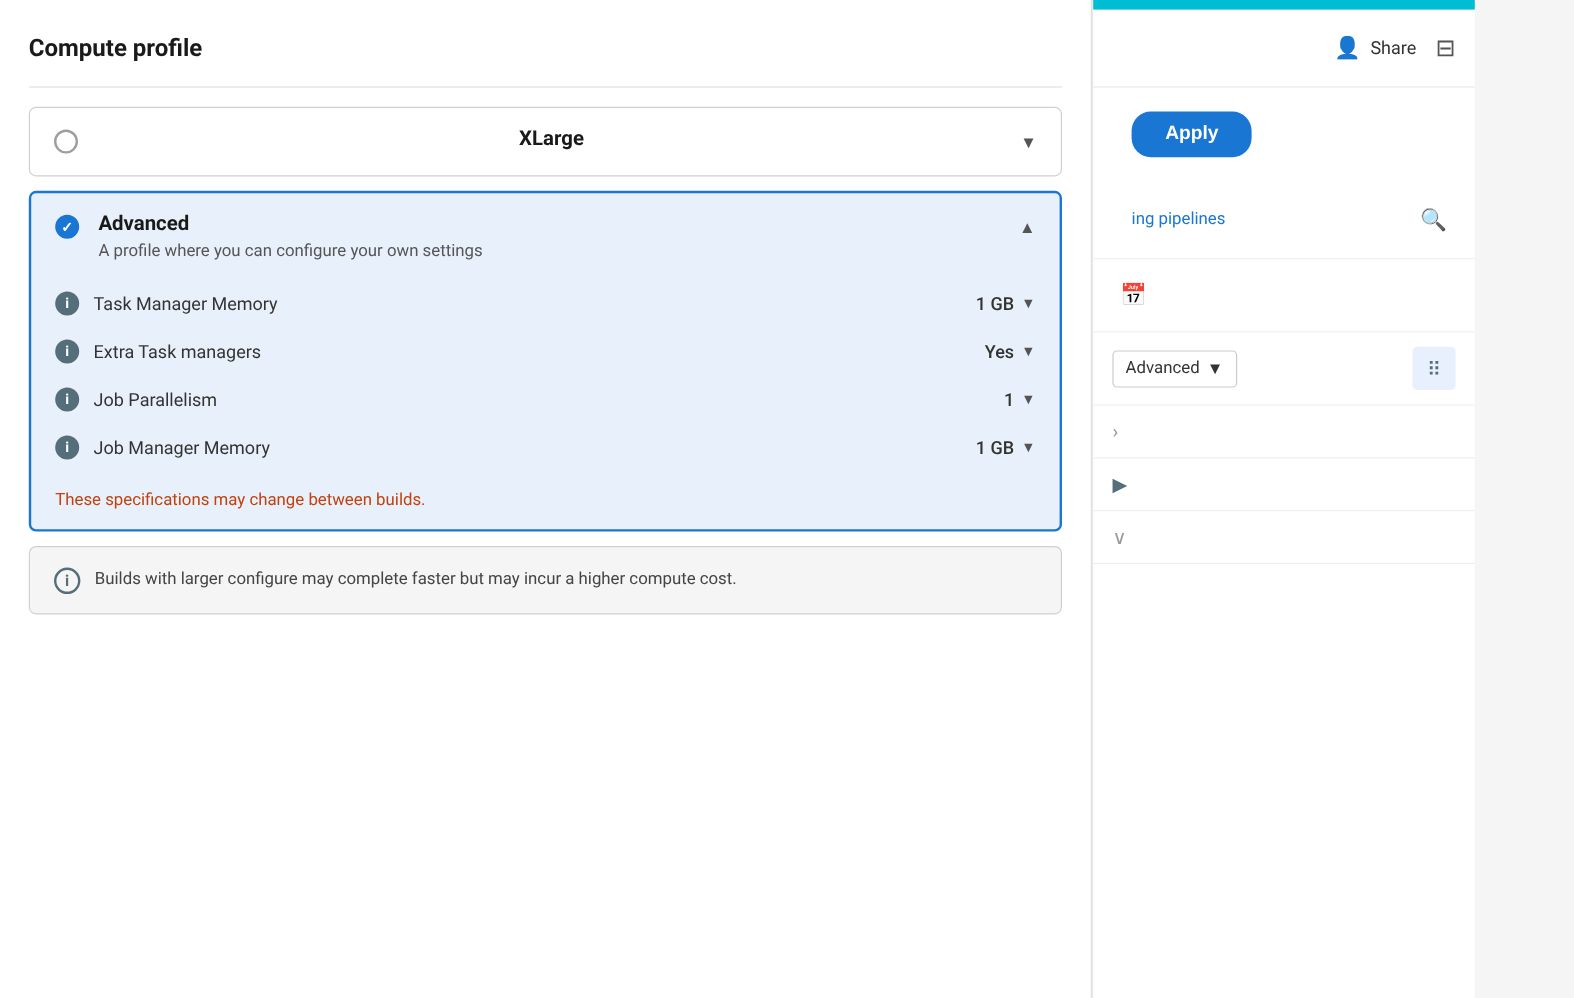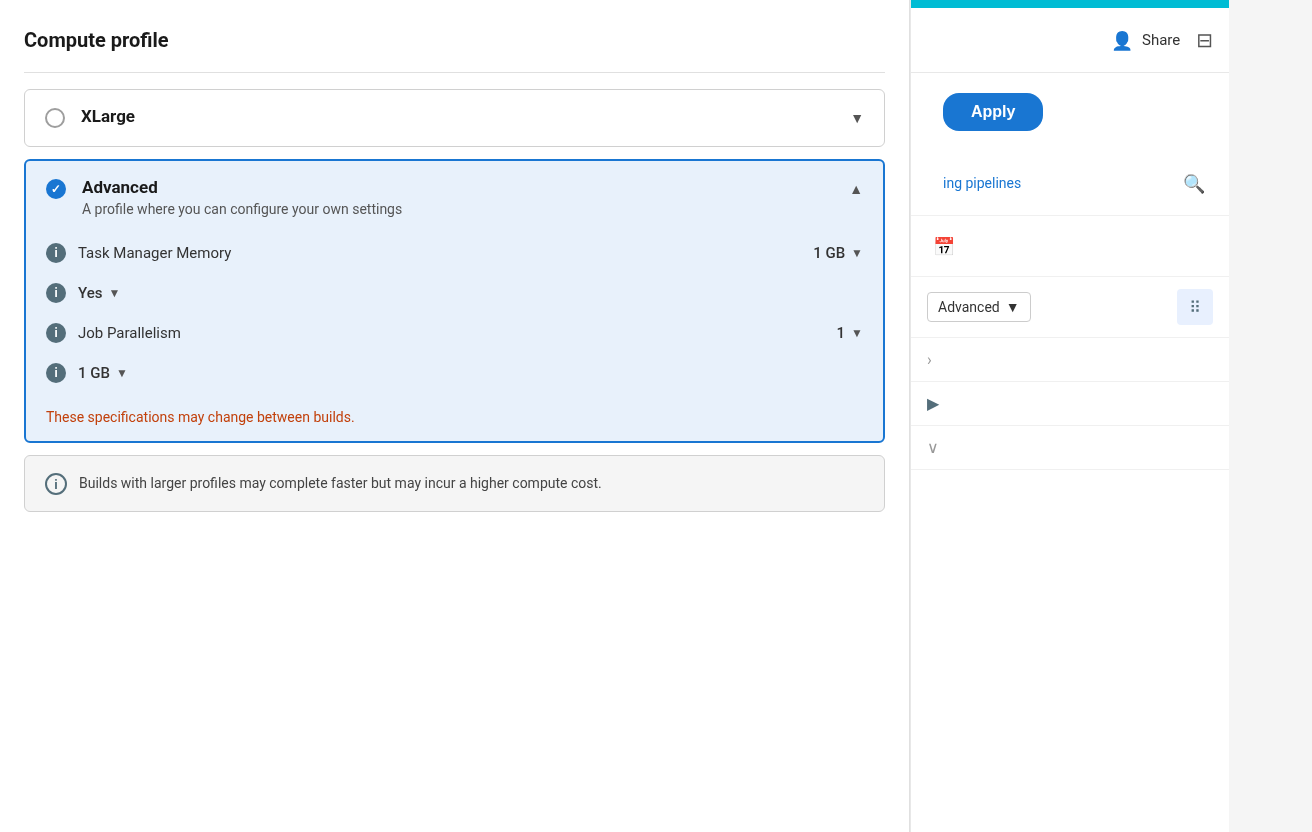--- a/index.html
+++ b/index.html
@@ -37,20 +37,21 @@
     
     .profile-card {
       border: 1px solid #d0d0d0;
       border-radius: 6px;
       padding: 16px 20px;
       margin-bottom: 12px;
       display: flex;
       align-items: flex-start;
       cursor: pointer;
       position: relative;
+      text-align: center;
     }
 
     .radio-btn {
       width: 20px;
       height: 20px;
       border-radius: 50%;
       border: 2px solid #9e9e9e;
       margin-right: 16px;
       margin-top: 2px;
       flex-shrink: 0;
@@ -361,50 +362,52 @@
         <div class="info-icon">i</div>
         <span class="setting-label">Task Manager Memory</span>
         <div class="setting-value">
           <span>1 GB</span>
           <span class="dropdown-arrow">▼</span>
         </div>
       </div>
 
       <div class="setting-row">
         <div class="info-icon">i</div>
+        <span class="setting-label">Extra Task managers</span>
         <div class="setting-value">
           <span>Yes</span>
           <span class="dropdown-arrow">▼</span>
         </div>
       </div>
 
       <div class="setting-row">
         <div class="info-icon">i</div>
         <span class="setting-label">Job Parallelism</span>
         <div class="setting-value">
           <span>1</span>
           <span class="dropdown-arrow">▼</span>
         </div>
       </div>
 
       <div class="setting-row">
         <div class="info-icon">i</div>
+        <span class="setting-label">Job Manager Memory</span>
         <div class="setting-value">
           <span>1 GB</span>
           <span class="dropdown-arrow">▼</span>
         </div>
       </div>
     </div>
 
     <div class="note-text">These specifications may change between builds.</div>
   </div>
 
   <div class="info-box">
     <div class="info-box-icon">i</div>
-    <div class="info-box-text">Builds with larger profiles may complete faster but may incur a higher compute cost.</div>
+    <div class="info-box-text">Builds with larger configure may complete faster but may incur a higher compute cost.</div>
   </div>
 </div>
 
 <div class="right-panel">
   <div class="right-top-bar"></div>
 
   <div class="right-header">
     <div class="share-btn">
       <span class="share-icon">👤</span>
       <span>Share</span>

